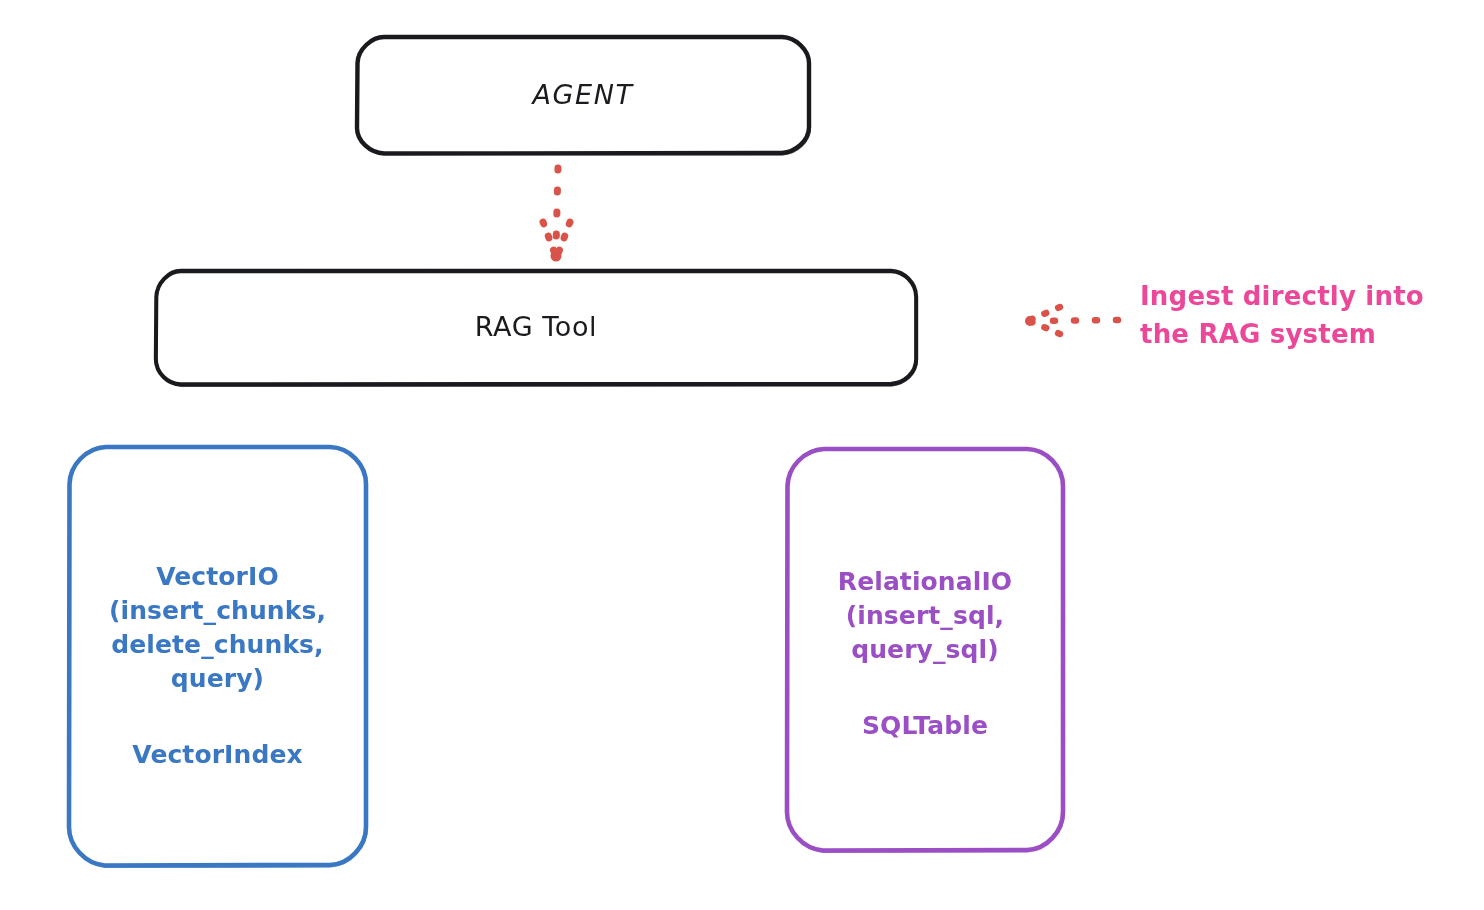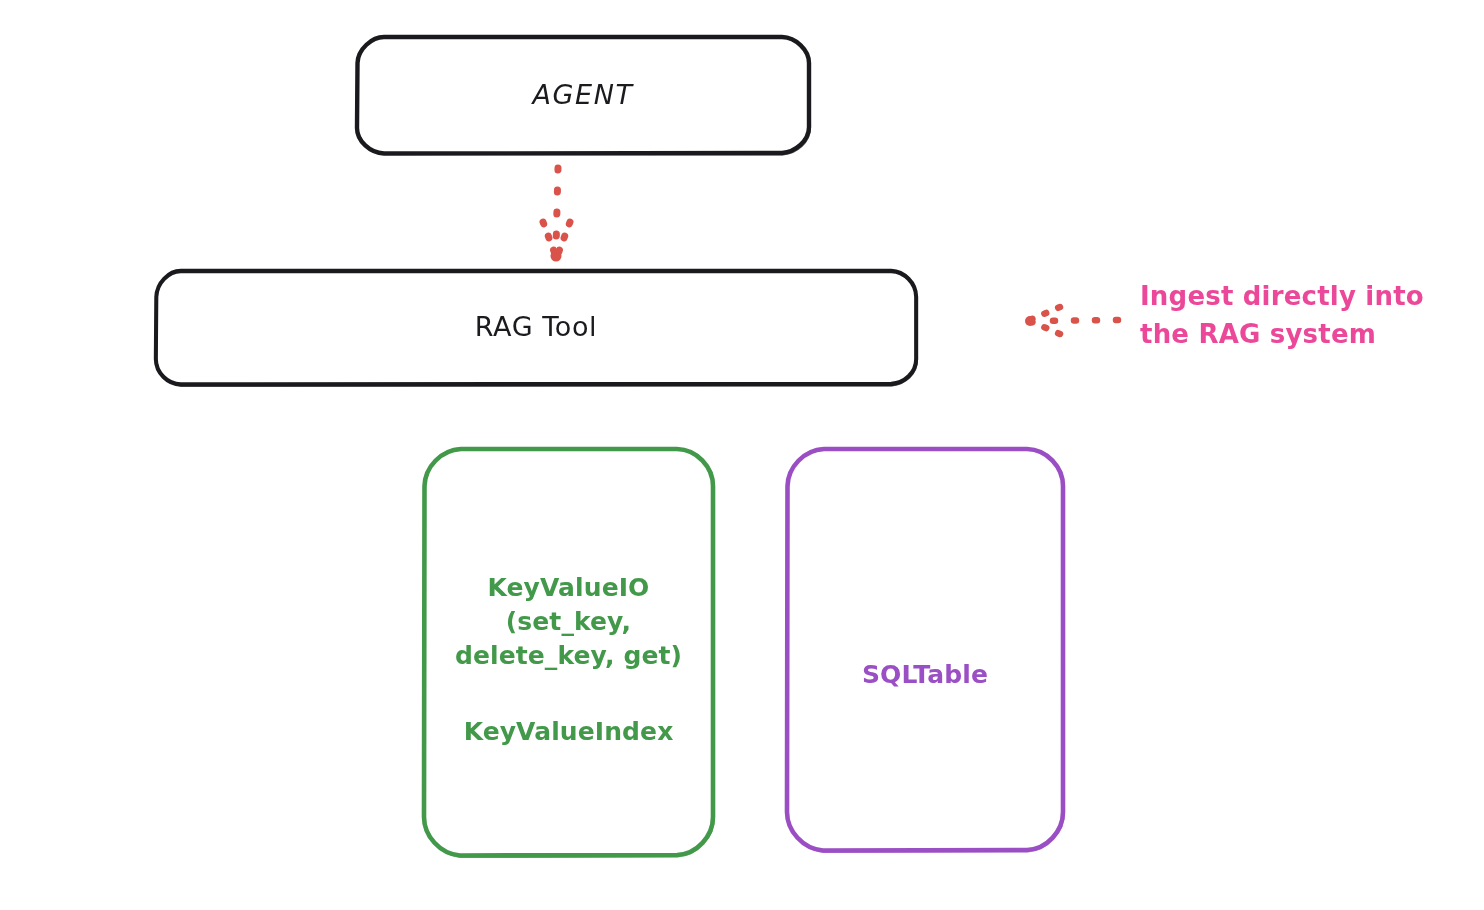--- a/index.html
+++ b/index.html
@@ -198,49 +198,53 @@
       <path d="M42,15 C 29,15 16,27 15.5,41 L 15,103 C 15,117 28,128 42,128.5
                L 812,128 C 826,127 839,117 839,103 L 839,41
                C 839,27 826,15.5 812,15 Z" fill="#ffffff" stroke="#1b1b1f" stroke-width="4.4" stroke-linecap="round" stroke-linejoin="round"></path>
       <path d="M43,14 C 30,14.5 17,26 16,40.5 L 15.5,102 C 15.5,118 29,127.5 42,129.5
                L 813,129.5 C 827,128 840,118 840,104 L 839.5,40.5
                C 838,27 825,14.5 811,14.5 Z" fill="none" stroke="#1b1b1f" stroke-width="2.1" opacity="0.75" stroke-linecap="round" stroke-linejoin="round"></path>
     </svg>
     <span class="node-label">RAG Tool</span>
   </div>
 
-
-  <div class="node" id="keyvalueio-node">
-    <svg class="rough" viewBox="0 0 319 437" preserveAspectRatio="none">
-      <path d="M52,15 C 32,16 16,33 15.5,52 L 15,383 C 15,402 31,420 51,421.5
-               L 268,421 C 288,420 304,402 304,383 L 304,52
-               C 304,33 288,15.5 268,15 Z" fill="#ffffff" stroke="#43994a" stroke-width="4.6" stroke-linecap="round" stroke-linejoin="round"></path>
-      <path d="M53,14 C 33,15 17,32 16,51 L 15.5,384 C 15.5,403 32,421 52,423
-               L 269,422.5 C 289,421 305,403 305,384 L 304.5,51
-               C 303,32 287,14.5 267,14.5 Z" fill="none" stroke="#43994a" stroke-width="2" opacity="0.7" stroke-linecap="round" stroke-linejoin="round"></path>
+  <div class="node" id="vectorio-node">
+    <svg class="rough" viewBox="0 0 327 449" preserveAspectRatio="none">
+      <path d="M52,15 C 32,16 16,33 15.5,52 L 15,395 C 15,414 31,432 51,433.5
+               L 276,433 C 296,432 312,414 312,395 L 312,52
+               C 312,33 296,15.5 276,15 Z" fill="#ffffff" stroke="#3b78c3" stroke-width="4.6" stroke-linecap="round" stroke-linejoin="round"></path>
+      <path d="M53,14 C 33,15 17,32 16,51 L 15.5,396 C 15.5,415 32,433 52,435
+               L 277,434.5 C 297,433 313,415 313,396 L 312.5,51
+               C 311,32 295,14.5 275,14.5 Z" fill="none" stroke="#3b78c3" stroke-width="2" opacity="0.7" stroke-linecap="round" stroke-linejoin="round"></path>
     </svg>
     <div class="io-stack">
-      <div class="io-label">KeyValueIO
-(set_key,
-delete_key, get)</div>
+      <div class="io-label">VectorIO
+(insert_chunks,
+delete_chunks,
+query)</div>
       <div class="io-gap"></div>
-      <div class="io-sub">KeyValueIndex</div>
+      <div class="io-sub">VectorIndex</div>
     </div>
   </div>
+
 
   <div class="node" id="relationalio-node">
     <svg class="rough" viewBox="0 0 306 432" preserveAspectRatio="none">
       <path d="M52,15 C 32,16 16,33 15.5,52 L 15,378 C 15,397 31,415 51,416.5
                L 255,416 C 275,415 291,397 291,378 L 291,52
                C 291,33 275,15.5 255,15 Z" fill="#ffffff" stroke="#9b4fc4" stroke-width="4.6" stroke-linecap="round" stroke-linejoin="round"></path>
       <path d="M53,14 C 33,15 17,32 16,51 L 15.5,379 C 15.5,398 32,416 52,418
                L 256,417.5 C 276,416 292,398 292,379 L 291.5,51
                C 290,32 274,14.5 254,14.5 Z" fill="none" stroke="#9b4fc4" stroke-width="2" opacity="0.7" stroke-linecap="round" stroke-linejoin="round"></path>
     </svg>
     <div class="io-stack">
+      <div class="io-label">RelationalIO
+(insert_sql,
+query_sql)</div>
       <div class="io-gap"></div>
       <div class="io-sub">SQLTable</div>
     </div>
   </div>
 
   <div id="ingest-annotation">Ingest directly into
 the RAG system</div>
 
 </div>
 

